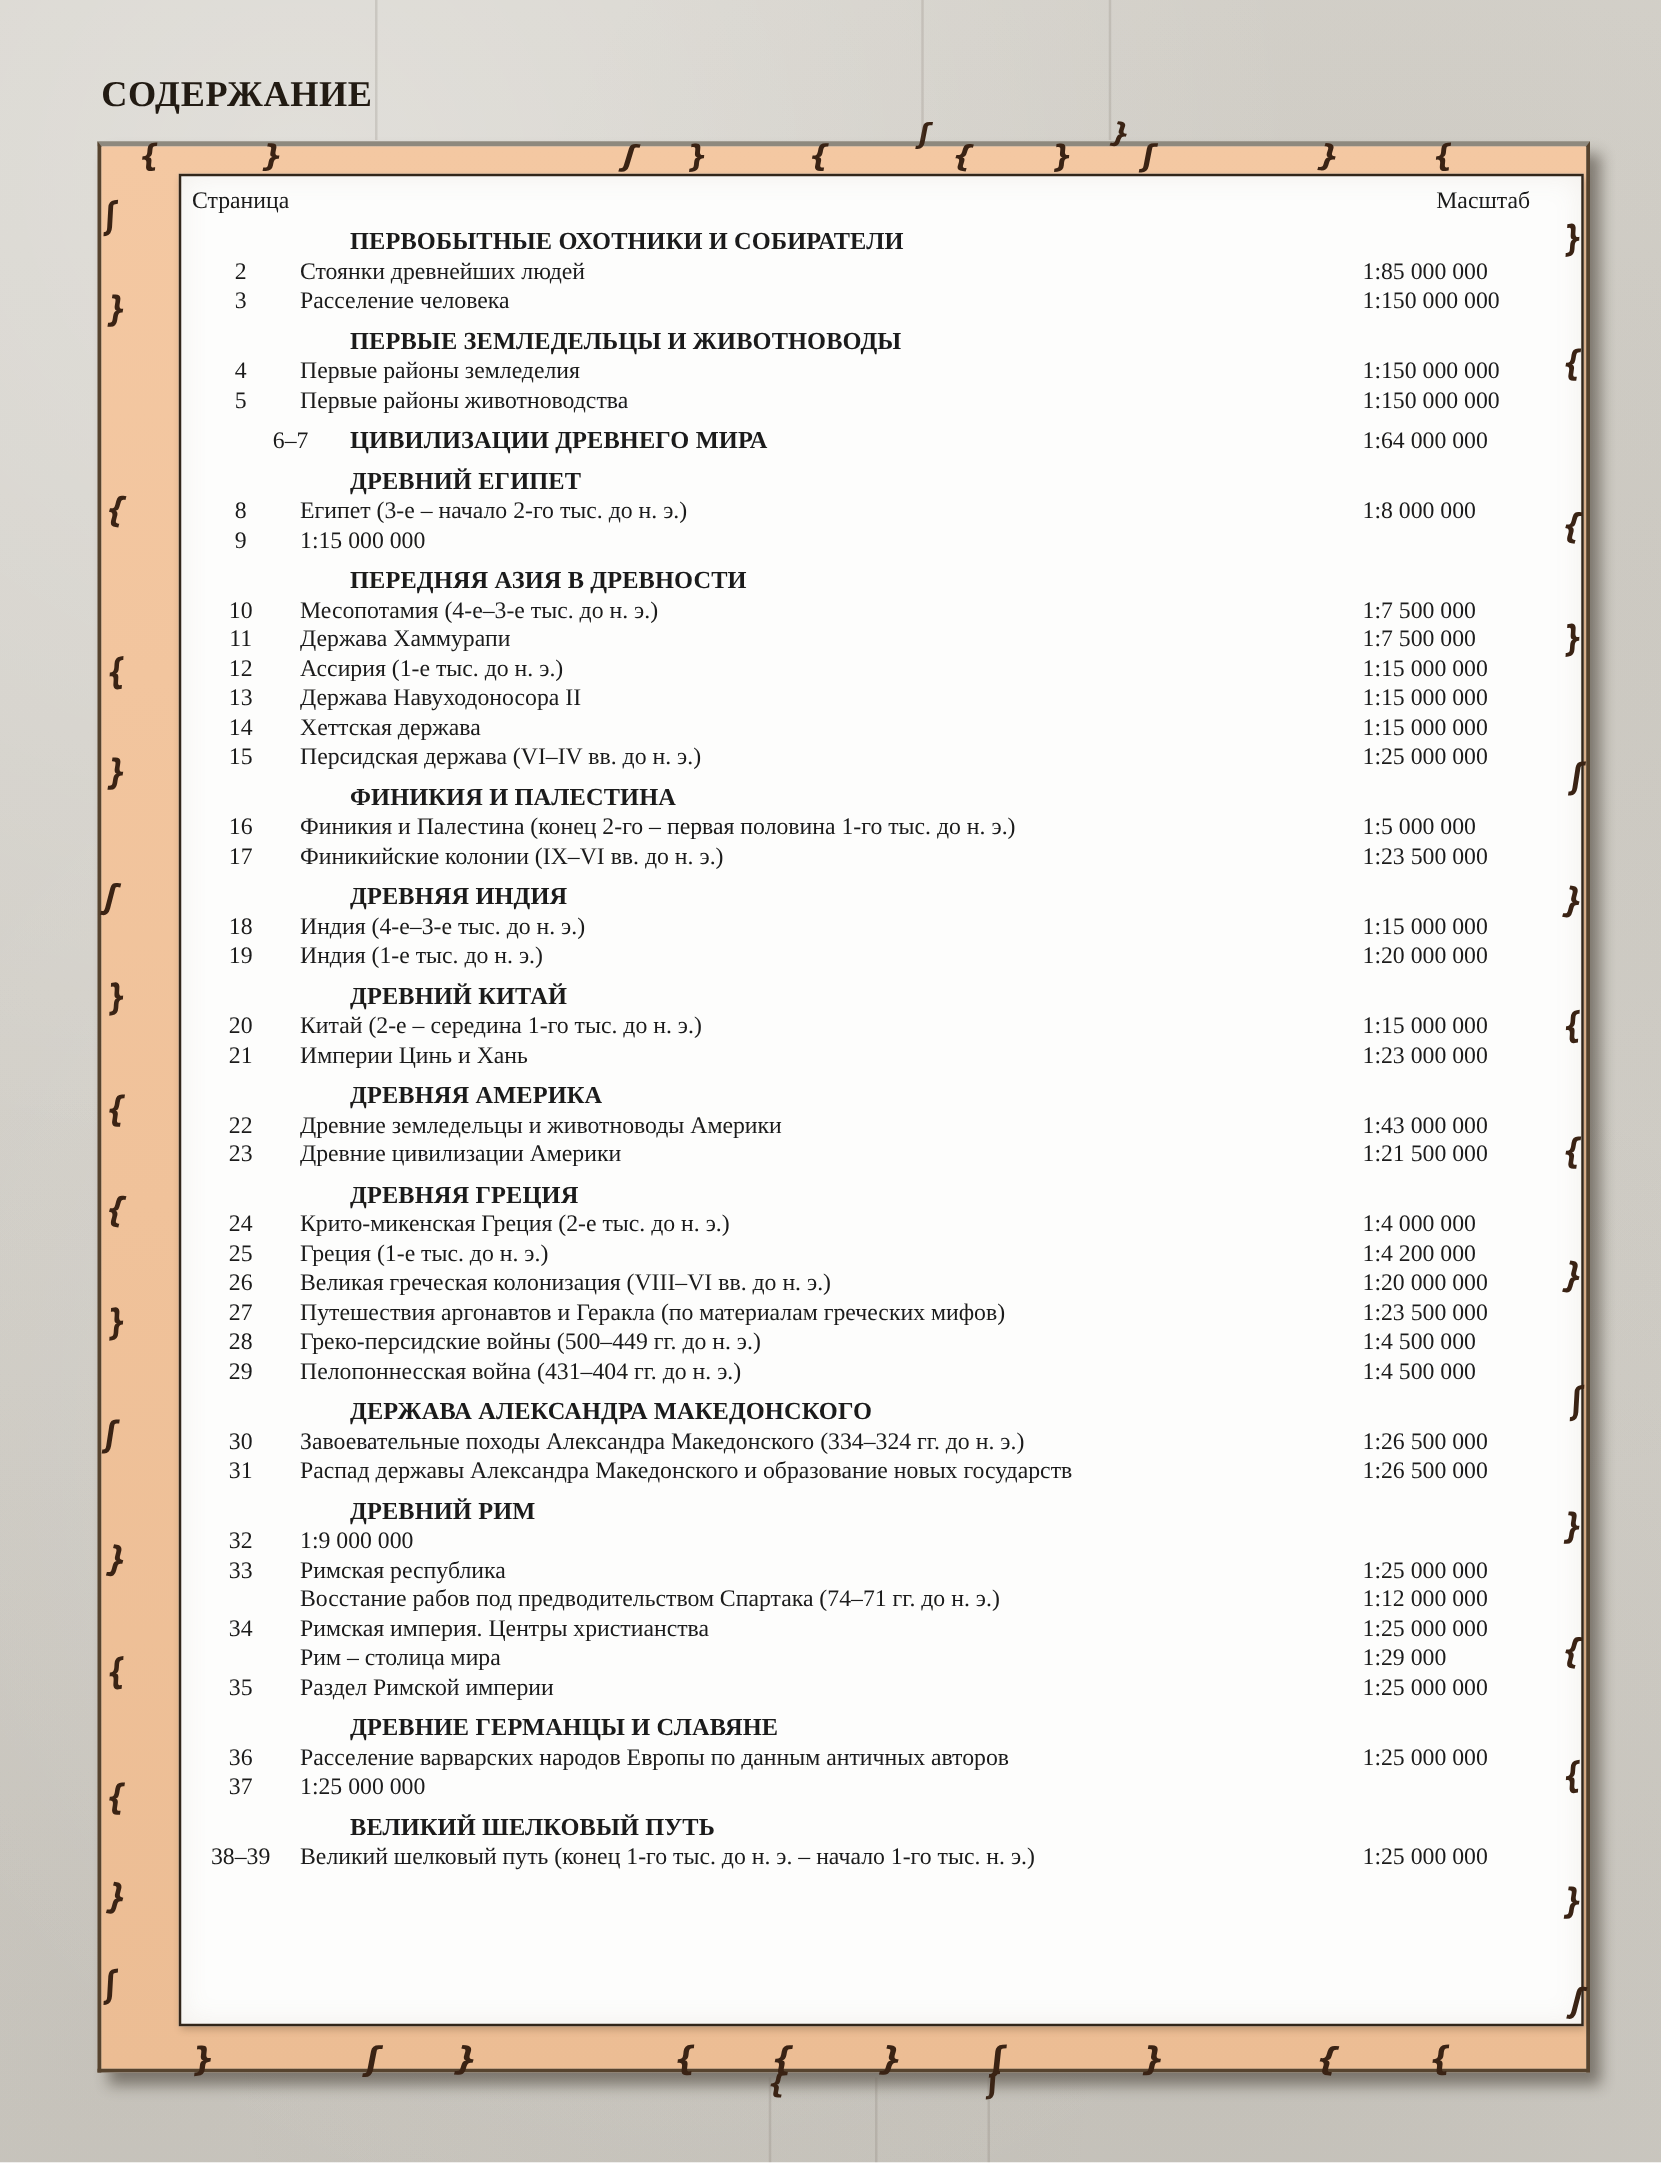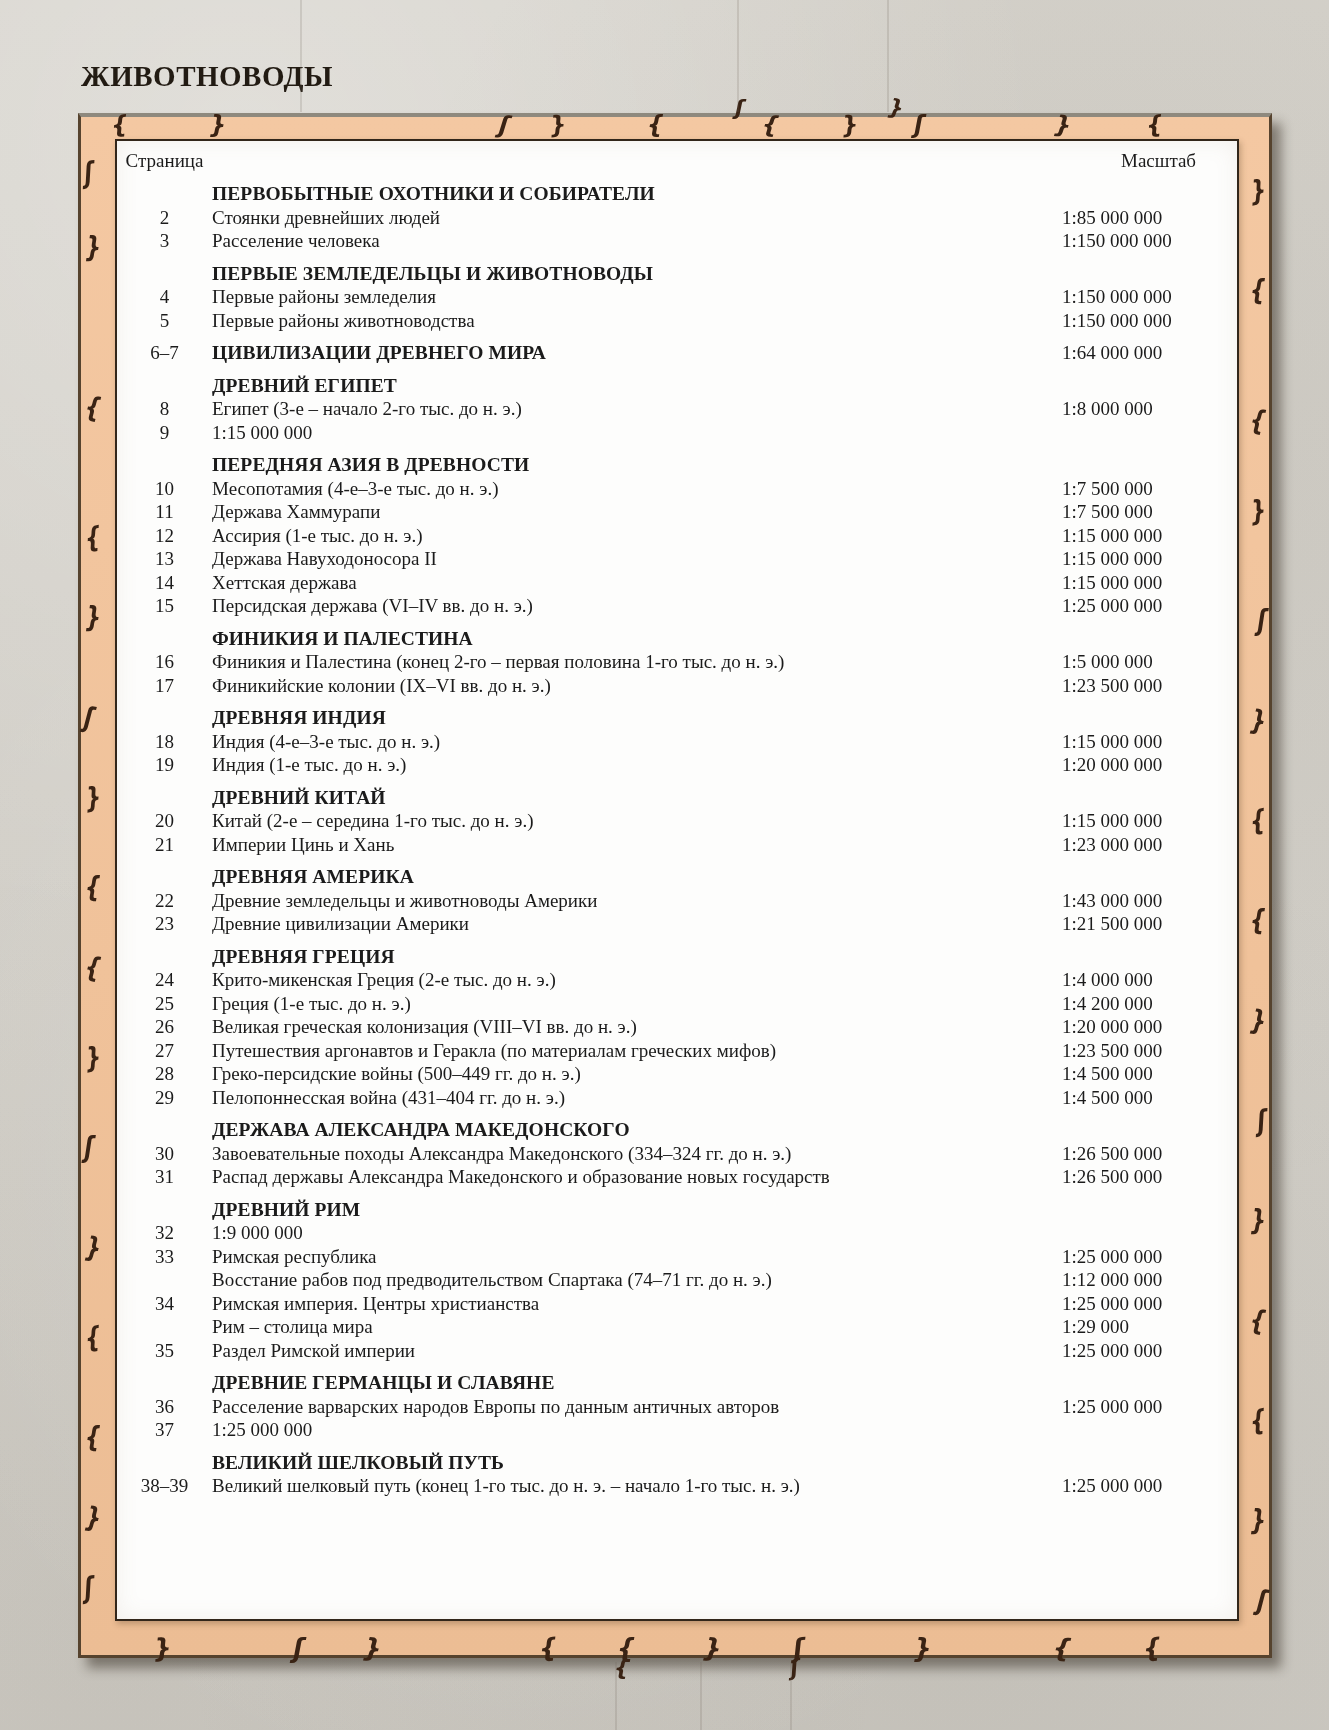--- a/index.html
+++ b/index.html
@@ -30,43 +30,44 @@
     border:3px solid #56432e;border-top:4px solid #8e897e;
     box-shadow:9px 10px 11px rgba(42,33,23,.48);
     padding:22px 30px 34px 34px;
   }
   .paper{
     position:relative;width:100%;height:100%;box-sizing:border-box;
     background:#fdfdfc;
     border:2px solid #32261a;
     box-shadow:inset 0 0 22px rgba(150,120,90,.10), 2px 3px 6px rgba(80,55,30,.30);
     padding:8px 0 0 0;
+    margin-left:28px;
   }
   .toc{width:100%;}
   .row{
     display:grid;grid-template-columns:95px 1fr 175px;
     font-size:19px;line-height:23.5px;color:#1b1b1b;
   }
   .cell{min-height:1px;}
   .cell.pages{text-align:center;}
   .cell.scale{text-align:left;white-space:nowrap;}
   .head-row{line-height:24px;}
   .head-row .scale{padding-left:18px;text-align:center;}
-  .heading-row{margin-top:9px;}
+  .heading-row{margin-top:9px;padding-left:40px;}
   .heading-row .title{font-weight:bold;font-size:19.5px;letter-spacing:.1px;}
   .crack{
     position:absolute;font-family:"DejaVu Sans",sans-serif;
     color:#3a2314;font-weight:bold;line-height:1;pointer-events:none;
   }
 </style>
 </head>
 <body>
 
 <div class="stage">
-  <h1 class="page-title">ЖИВОТНОВОДЫ</h1>
+  <h1 class="page-title">СОДЕРЖАНИЕ</h1>
 
   <div class="frame" id="frame">
     <div class="paper">
       <div class="toc" id="toc">
         <div class="row head-row">
           <div class="cell pages">Страница</div>
           <div class="cell title"></div>
           <div class="cell scale">Масштаб</div>
         </div>
 

